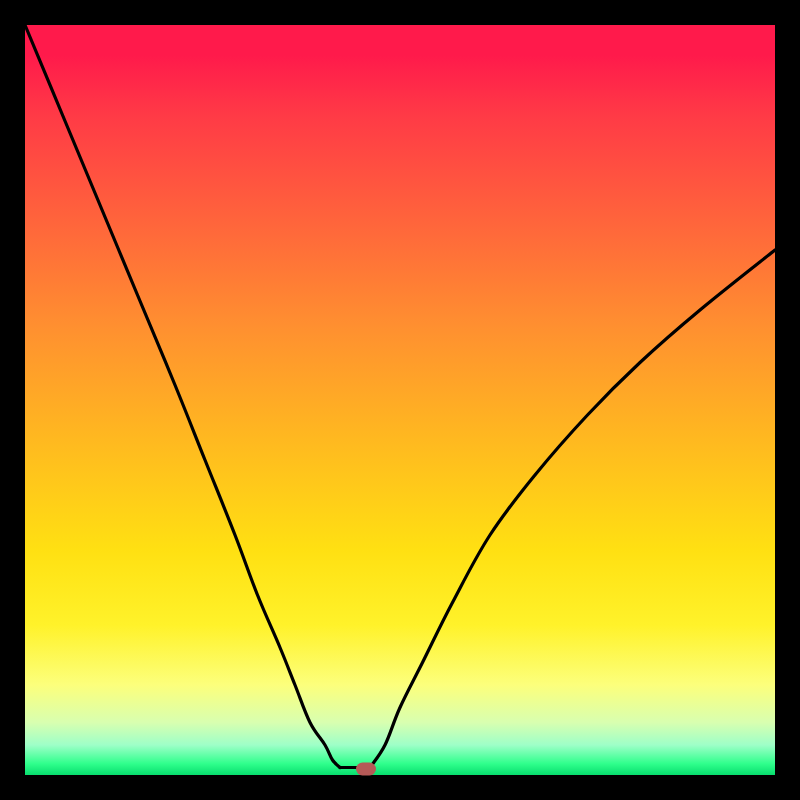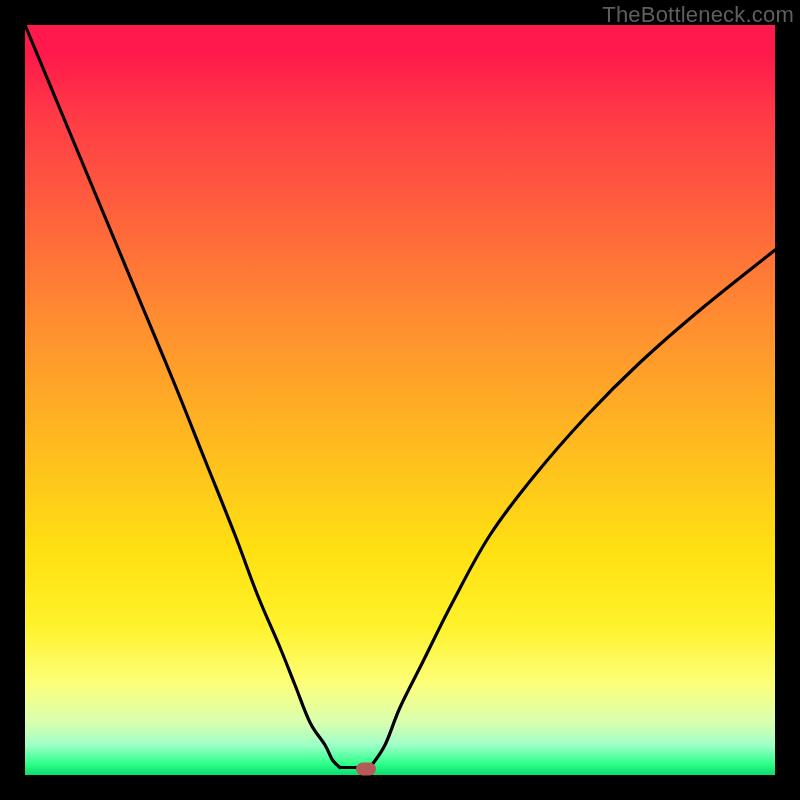--- a/index.html
+++ b/index.html
@@ -67,21 +67,20 @@
     border-radius: 7px;
     background: #b55a57;
     transform: translate(-50%, -50%);
   }
 </style>
 </head>
 <body>
 
 <div class="frame">
 
-  <div class="watermark">TheBottleneck.com</div>
 
   <div class="plot-area">
 
     <svg class="curve" viewBox="0 0 750 750" preserveAspectRatio="none">
       <path id="curve-left" fill="none" stroke="#000000" stroke-width="3.2" stroke-linecap="round" stroke-linejoin="round" d="M 0 0 C 6.75 16.2, 24 57.6, 37.5 90 C 51 122.4, 61.5 147.6, 75 180 C 88.5 212.4, 99 237.6, 112.5 270 C 126 302.4, 137.85 330.3, 150 360 C 162.15 389.7, 169.2 408.00000000000006, 180 435.00000000000006 C 190.8 462.00000000000006, 200.55000000000004 485.69999999999993, 210.00000000000003 509.99999999999994 C 219.45000000000002 534.3, 224.4 549.75, 232.5 570 C 240.6 590.25, 248.25000000000003 606.3, 255.00000000000003 622.5 C 261.75 638.7, 264.6 646.5, 270 660 C 275.4 673.5, 279.6 686.7, 285 697.5 C 290.4 708.3, 295.95 713.25, 300 720 C 304.05 726.75, 304.8 730.95, 307.5 735 C 310.2 739.05, 313.65 741.15, 315 742.5"></path>
       <path id="curve-floor" fill="none" stroke="#000000" stroke-width="3.2" stroke-linecap="round" stroke-linejoin="round" d="M 315 742.5 C 320.4 742.5, 339.6 742.5, 345 742.5"></path>
       <path id="curve-right" fill="none" stroke="#000000" stroke-width="3.2" stroke-linecap="round" stroke-linejoin="round" d="M 345 742.5 C 347.7 738.45, 354.6 730.8, 360 720 C 365.4 709.2, 368.25 697.35, 375 682.5 C 381.75 667.65, 388.05 656.4, 397.5 637.5 C 406.95 618.6, 415.34999999999997 600.45, 427.49999999999994 577.5 C 439.6499999999999 554.55, 450.15 532.9499999999999, 465 509.99999999999994 C 479.85 487.04999999999995, 492.45000000000005 471.59999999999997, 510.00000000000006 450 C 527.5500000000001 428.40000000000003, 543.6 410.25, 562.5 390 C 581.4 369.75, 594.75 356.3999999999999, 615 337.49999999999994 C 635.25 318.59999999999997, 650.7 305.25, 675 285 C 699.3 264.75, 736.5 235.8, 750 225.00000000000003"></path>
     </svg>
 
     <div id="marker" class="marker" style="left: 341.25px; top: 744px; background: rgb(181, 90, 87);"></div>

